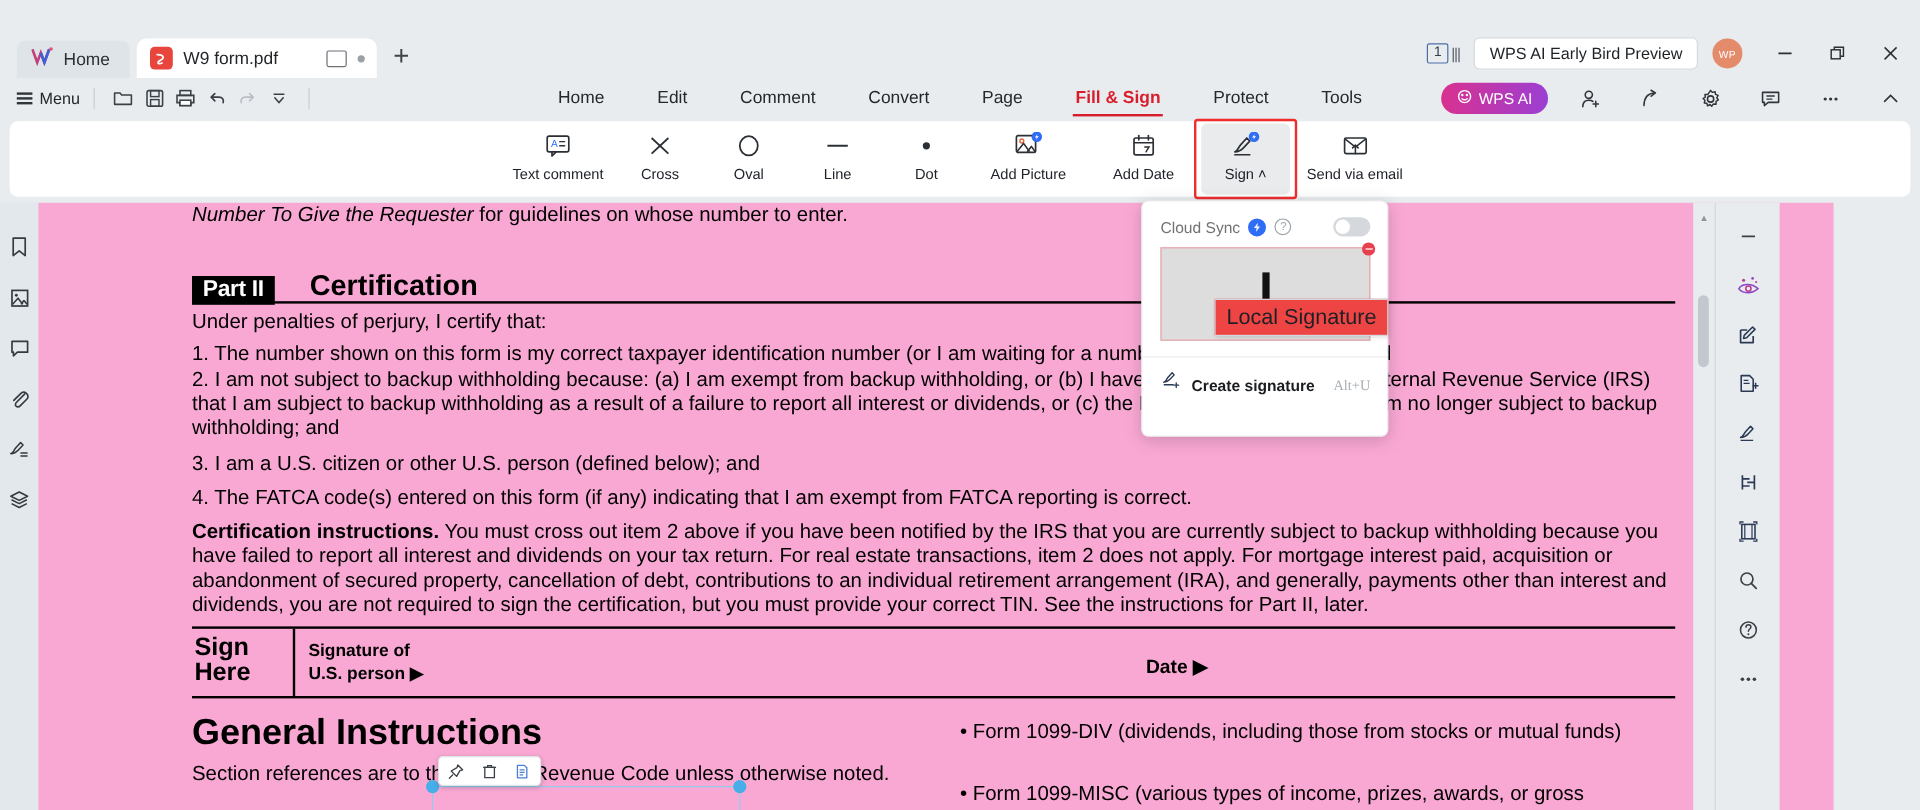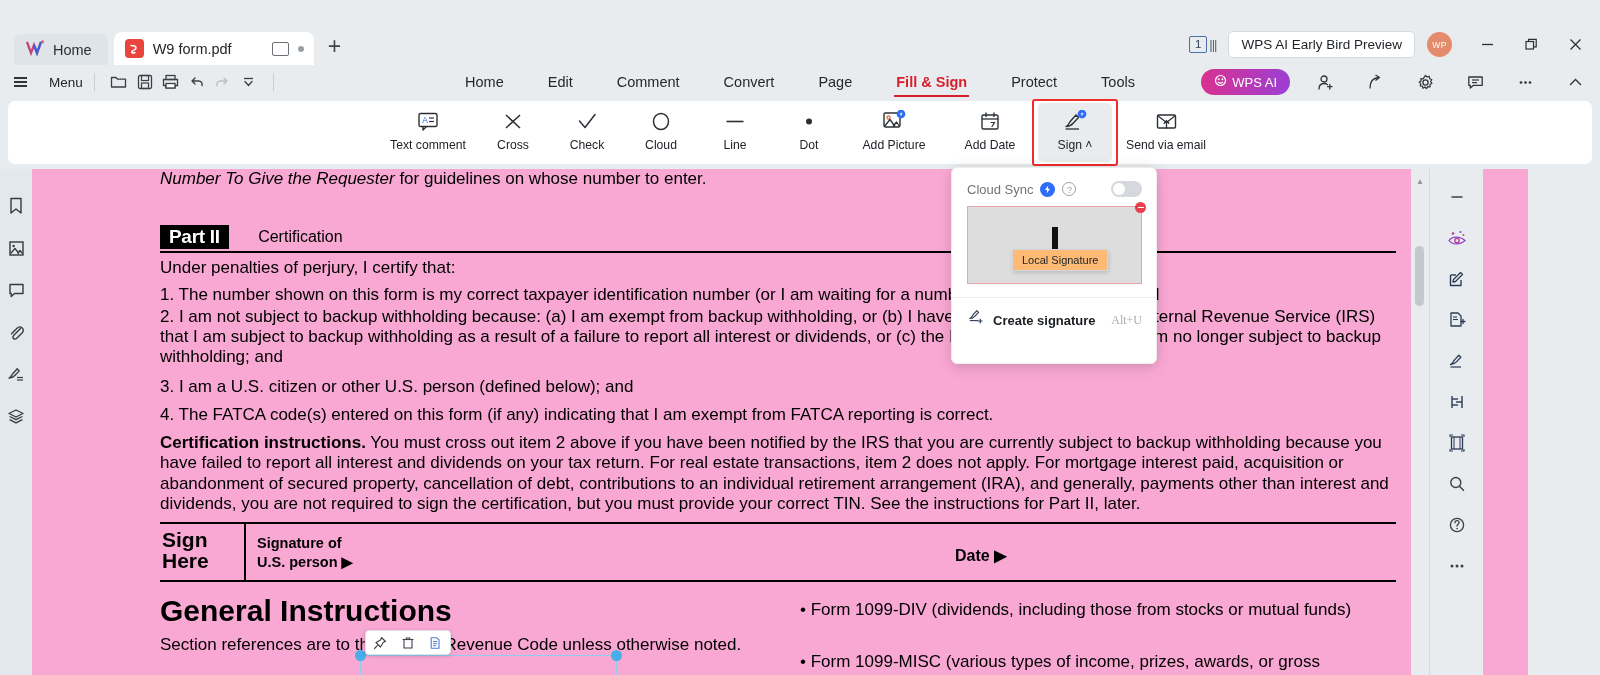--- a/index.html
+++ b/index.html
@@ -56,21 +56,21 @@
     margin:0 12px 0 10px; letter-spacing:0.3px;
   }
   .wbtn { width:42px;height:41px;display:flex;align-items:center;justify-content:center;
           cursor:pointer; color:#2b2f33;}
 
   
   .ribbonbar {
     position:absolute; left:0; top:41px; width:1600px; height:34px;
     background:#e8ecef; display:flex; align-items:center;
   }
-  .menu-btn { display:flex;align-items:center;gap:22px;margin-left:14px;font-size:13.5px;
+  .menu-btn { display:flex;align-items:center;gap:6px;margin-left:14px;font-size:13.5px;
               color:#24282c; cursor:pointer;}
   .hamb { display:inline-flex;flex-direction:column;gap:2.5px; }
   .hamb i { display:block;width:13px;height:1.6px;background:#30353a; }
   .vsep { width:1px;height:18px;background:#c8ced3;margin:0 11px; }
   .qicon { width:26px;height:26px;display:flex;align-items:center;justify-content:center;
            cursor:pointer;color:#3a4046; }
   .qicon.dis { color:#b9bfc5; }
   .tabs { position:absolute; left:0; top:0; width:1600px; height:34px;
           display:flex; align-items:center; justify-content:center; gap:0px; pointer-events:none;}
   .tab {
@@ -152,21 +152,21 @@
   .dbold { font-weight:bold; }
 
   .parthdr {
     position:absolute; left:128px; top:56px; width:1236px; height:26px;
   }
   .parthdr .blk {
     background:#000; color:#fff; font-weight:bold; font-size:19px;
     padding:1px 9px; display:inline-block; letter-spacing:-0.3px;
   }
   .parthdr .cert {
-    font-weight:normal; font-size:16px; margin-left:25px; vertical-align:1px;
+    font-weight:bold; font-size:24px; margin-left:25px; vertical-align:1px;
   }
   .hrule { position:absolute; background:#000; }
 
   
   .signtbl { position:absolute; left:128px; top:353px; width:1236px; }
   .signrow { position:relative; height:60px; border-top:2.2px solid #000; border-bottom:2.2px solid #000;}
   .signhere { position:absolute; left:2px; top:5px; font-weight:bold; font-size:21px; line-height:21px; }
   .vline { position:absolute; left:84px; top:0; bottom:0; width:2px; background:#000; }
   .sigof { position:absolute; left:97px; top:10px; font-weight:bold; font-size:14.5px; line-height:19px;}
   .datelbl { position:absolute; left:795px; top:22px; font-weight:bold; font-size:16px; }
@@ -232,21 +232,21 @@
     width:6px; height:32px; background:#111;
   }
   .delbadge {
     position:absolute; right:-5px; top:-5px; width:11px;height:11px;border-radius:50%;
     background:#e8404f; display:flex;align-items:center;justify-content:center;
     cursor:pointer;
   }
   .delbadge i { width:6px;height:1.4px;background:#fff;display:block; }
   .tooltip {
     position:absolute; left:44px; top:42px;
-    background:#fdba74; border:1px solid #d4d8dc; font-size:11px; color:#1d2126;
+    background:#ef4444; border:1px solid #d4d8dc; font-size:18px; color:#1d2126;
     padding:4px 9px; box-shadow:1px 2px 4px rgba(0,0,0,0.14);
     white-space:nowrap;
   }
   .panel-sep { margin:13px 0 0 0; height:1px; background:#ececec; }
   .createrow {
     display:flex; align-items:flex-end; padding:10px 14px 0 16px; cursor:pointer;
   }
   .createrow .lbl { font-size:13px; color:#1a1e22; font-weight:bold; margin-left:9px; }
   .createrow .sc { margin-left:auto; font-size:12px; color:#a7adb3;font-family:Liberation Serif, serif; }
 </style>
@@ -437,36 +437,28 @@
     <div class="tool">
       <span class="ti">
         <svg width="22" height="21" viewBox="0 0 22 21">
           <line x1="4" y1="4" x2="18" y2="17" stroke="#2b3036" stroke-width="1.5"></line>
           <line x1="18" y1="4" x2="4" y2="17" stroke="#2b3036" stroke-width="1.5"></line>
         </svg>
       </span>
       <span class="tl">Cross</span>
     </div>
 
-    <div class="tool">
-      <span class="ti">
-        <svg width="22" height="21" viewBox="0 0 22 21">
-          <path d="M3.5 10 L9 16.5 L19 3.5" fill="none" stroke="#2b3036" stroke-width="1.5" stroke-linecap="round" stroke-linejoin="round"></path>
-        </svg>
-      </span>
-      <span class="tl">Check</span>
-    </div>
 
     <div class="tool">
       <span class="ti">
         <svg width="22" height="21" viewBox="0 0 22 21">
           <ellipse cx="11" cy="10.5" rx="7.5" ry="8" fill="none" stroke="#2b3036" stroke-width="1.5"></ellipse>
         </svg>
       </span>
-      <span class="tl">Cloud</span>
+      <span class="tl">Oval</span>
     </div>
 
     <div class="tool">
       <span class="ti">
         <svg width="22" height="21" viewBox="0 0 22 21">
             <line x1="2.5" y1="10.5" x2="19.5" y2="10.5" stroke="#2b3036" stroke-width="1.6"></line>
           </svg>
       </span>
       <span class="tl">Line</span>
     </div>

